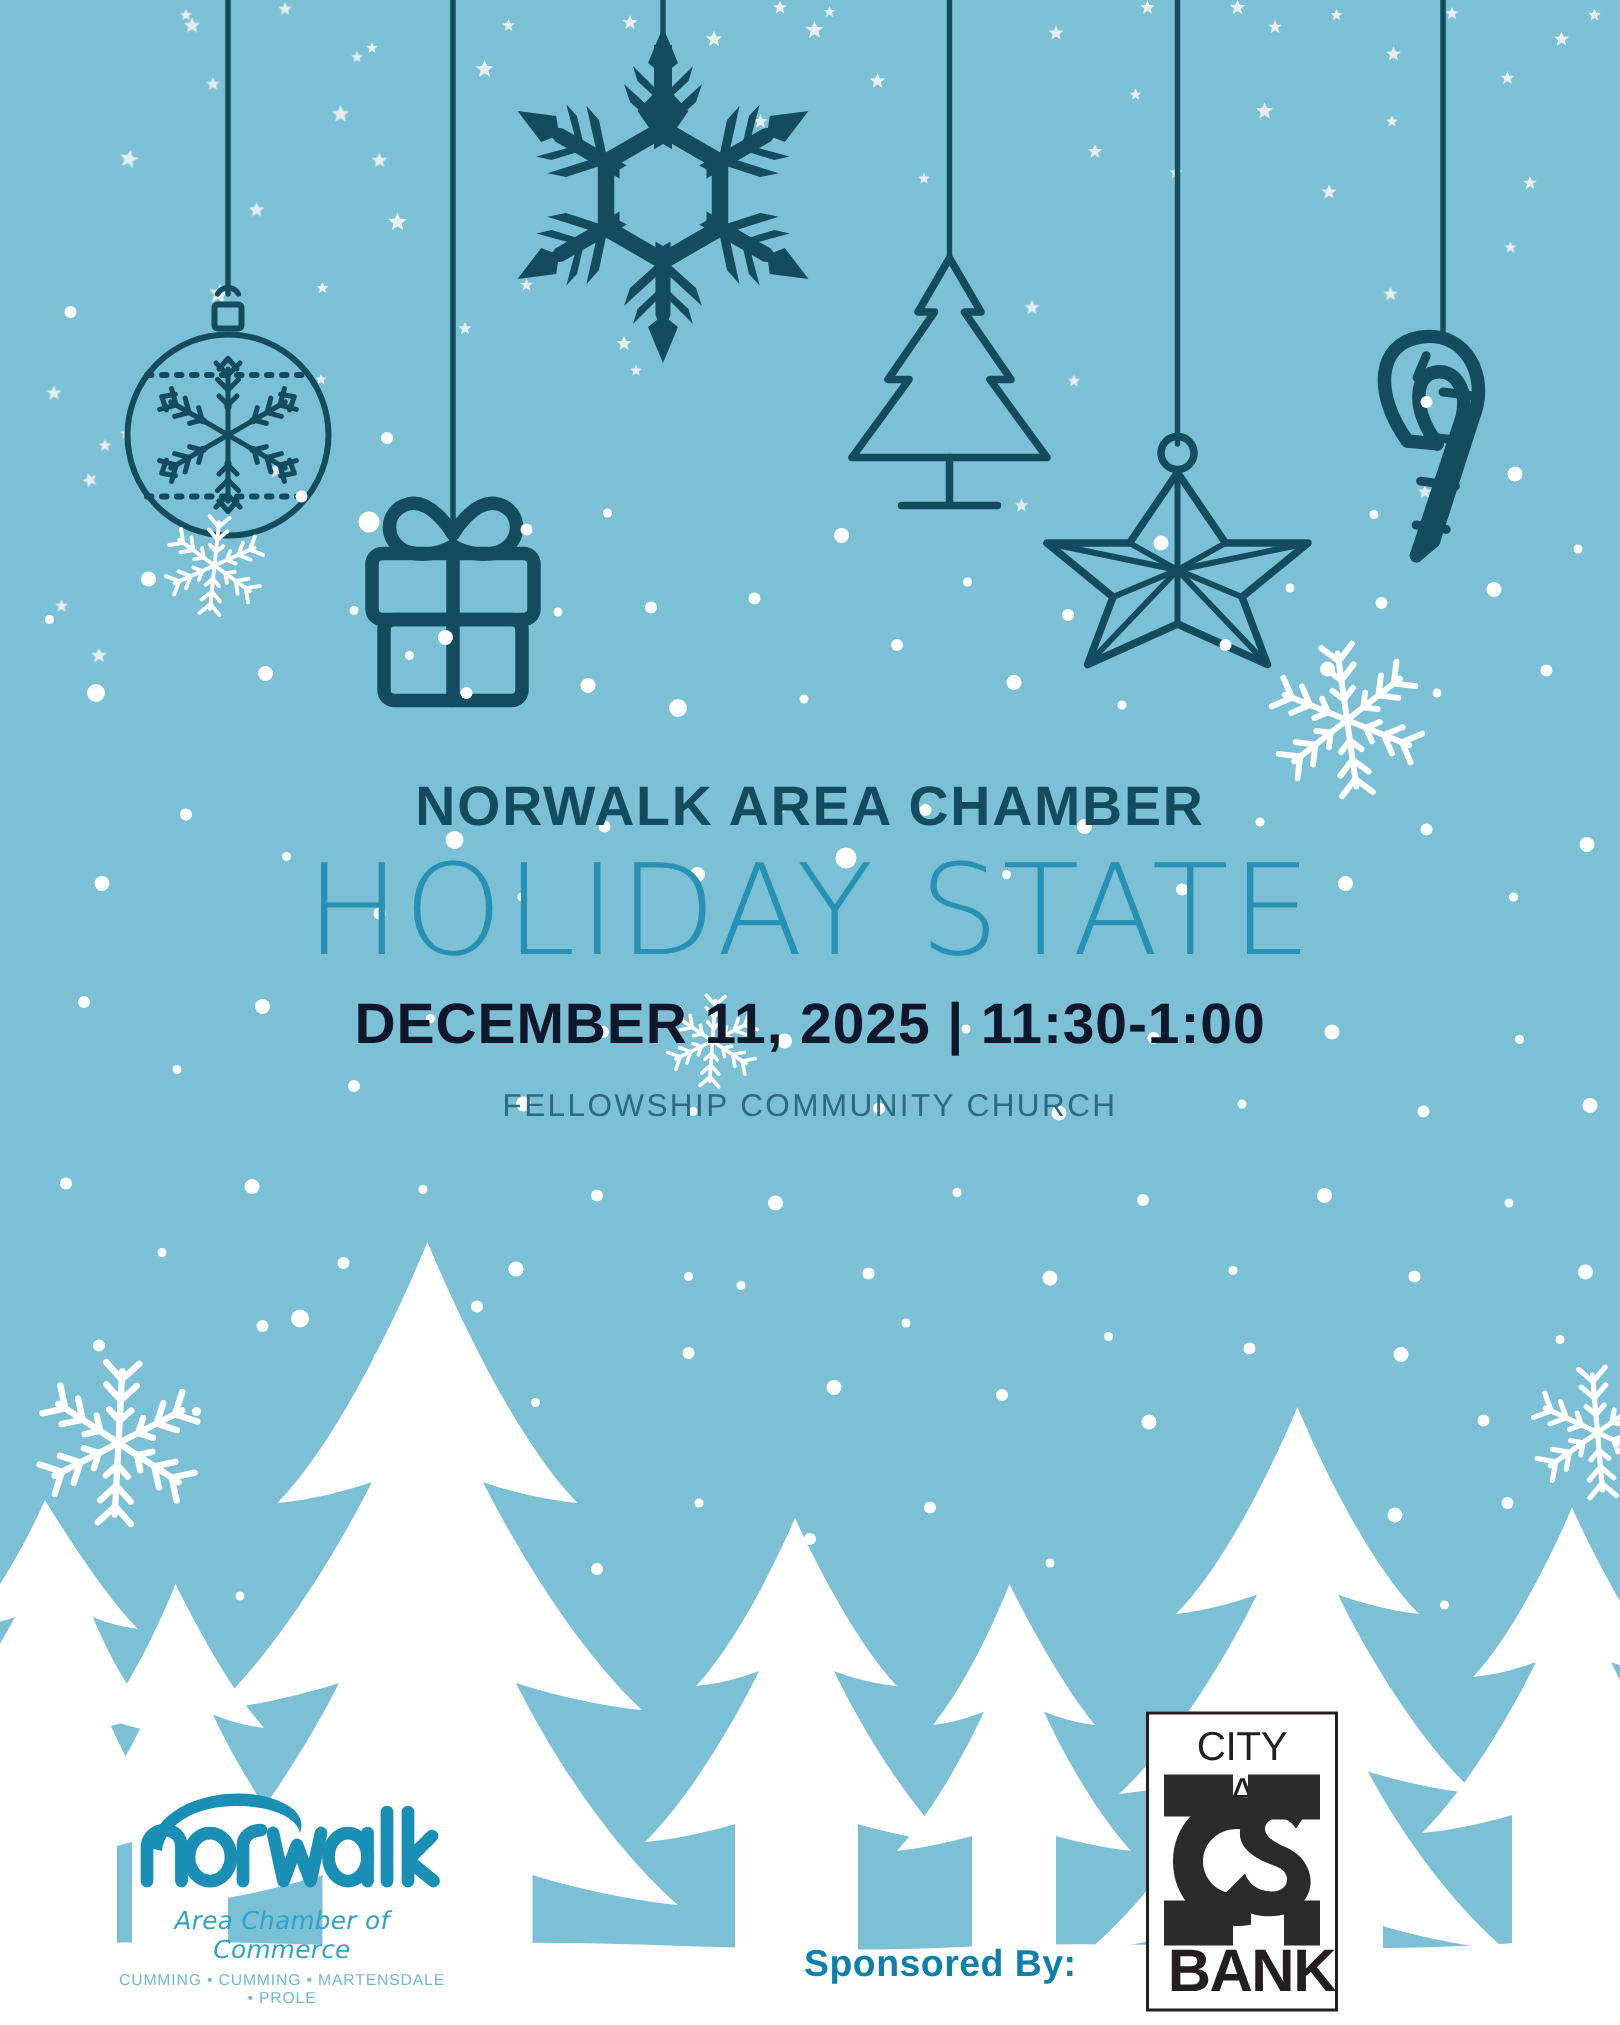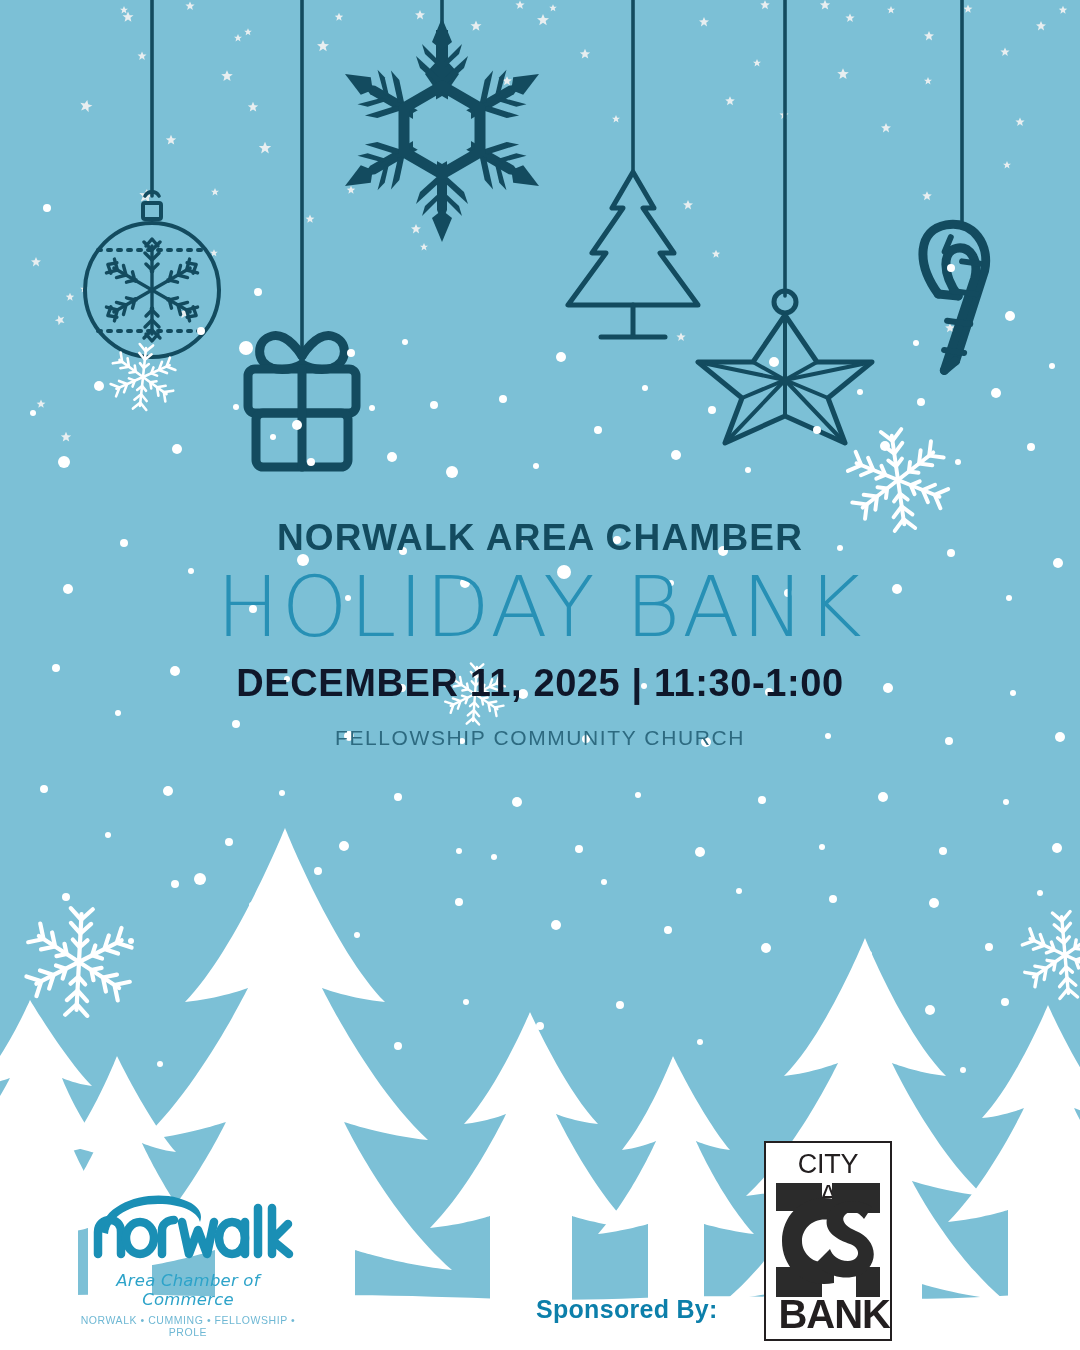--- a/index.html
+++ b/index.html
@@ -424,21 +424,21 @@
         <circle cx="540" cy="1026" r="4"></circle>
           <circle cx="466" cy="1002" r="3"></circle>
         <circle cx="398" cy="1046" r="4"></circle>
           <circle cx="160" cy="1064" r="3"></circle>
       </g>
     </svg>
   </div>
 
   <div id="text-block">
     <div id="kicker">NORWALK AREA CHAMBER</div>
-    <div id="headline">HOLIDAY BANK</div>
+    <div id="headline">HOLIDAY STATE</div>
     <div id="dateline">DECEMBER 11, 2025 | 11:30-1:00</div>
     <div id="venue">FELLOWSHIP COMMUNITY CHURCH</div>
   </div>
 
   <div class="layer" style="z-index:50;">
     <svg viewBox="0 0 1080 1350" xmlns="http://www.w3.org/2000/svg">
       <g fill="#ffffff">
 
         <path d="M30,1000
                  C30,1000 4,1060 -24,1086 C-6,1084 10,1078 10,1078
@@ -520,21 +520,21 @@
 
         <ellipse cx="154" cy="46" rx="13" ry="16"></ellipse>
         <path d="M167,30 L167,62"></path>
 
         <path d="M180,16 L180,62"></path>
 
         <path d="M194,16 L194,62 M210,32 L194,48 L211,62"></path>
       </g>
     </svg>
     <div id="nw-tag1">Area Chamber of Commerce</div>
-    <div id="nw-tag2">NORWALK • CUMMING • FELLOWSHIP • PROLE</div>
+    <div id="nw-tag2">CUMMING • CUMMING • MARTENSDALE • PROLE</div>
   </div>
 
   <div id="sponsor-label">Sponsored By:</div>
 
   <div id="csb-logo">
     <div class="inner"></div>
     <div id="csb-top">CITY STATE</div>
     <div id="csb-mono">
       <svg viewBox="0 0 112 120" xmlns="http://www.w3.org/2000/svg">
 

